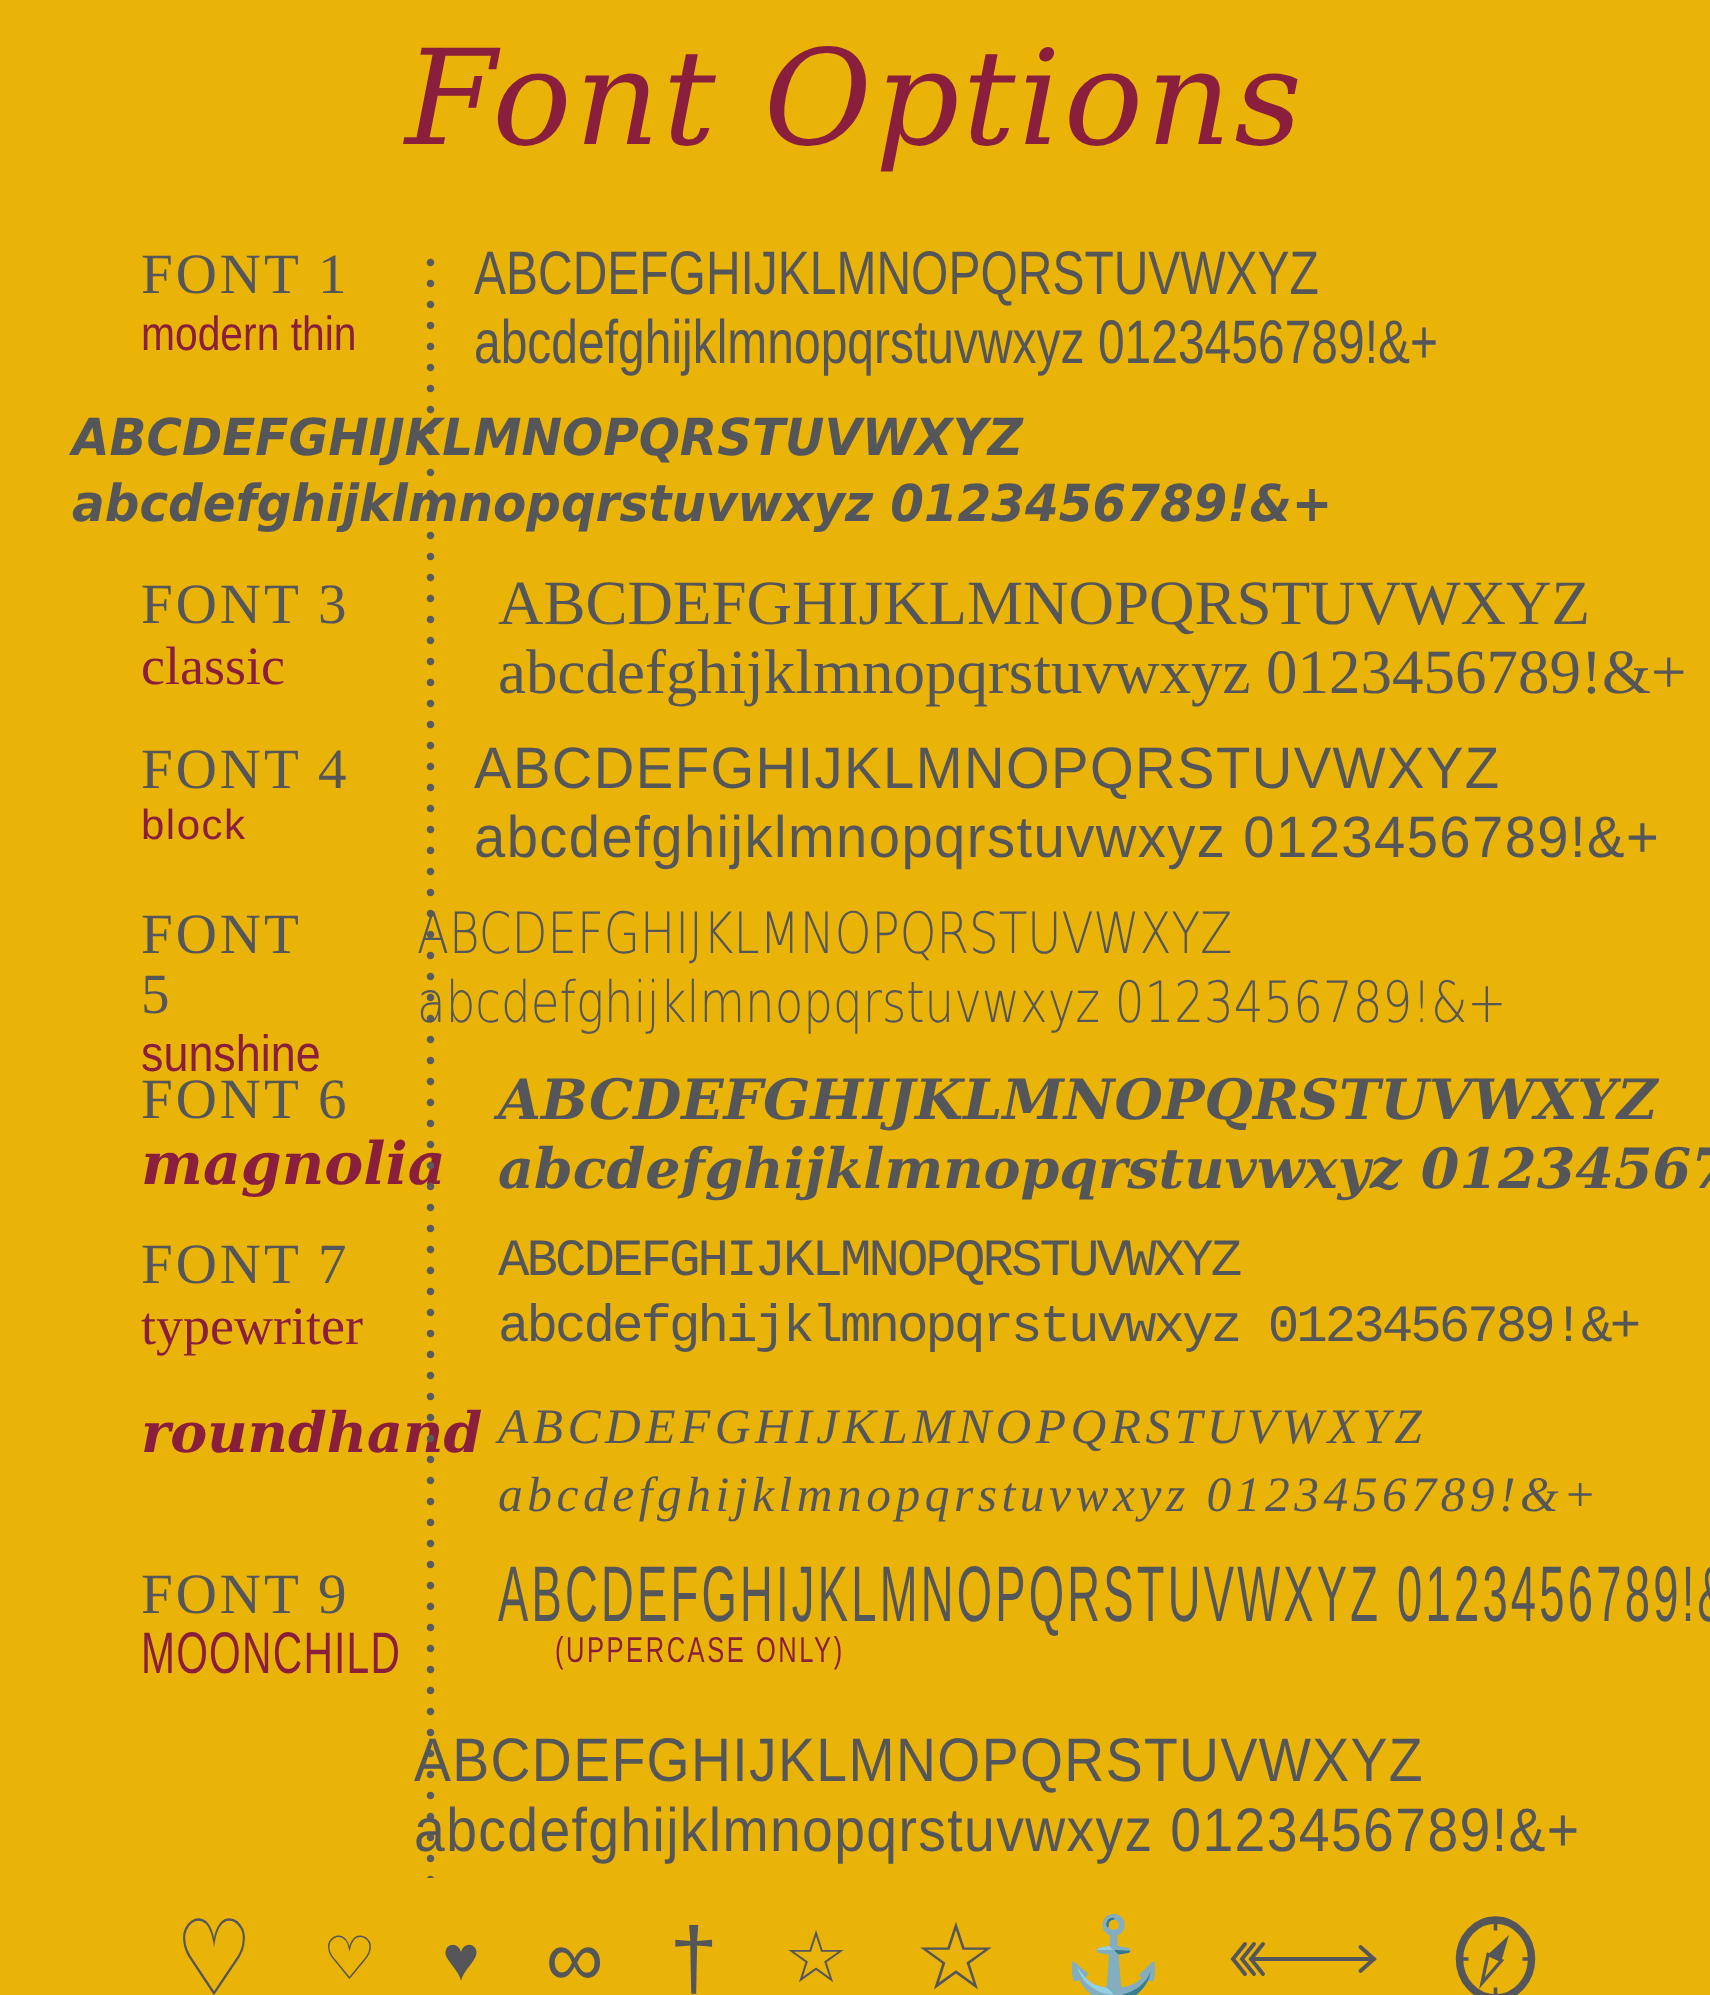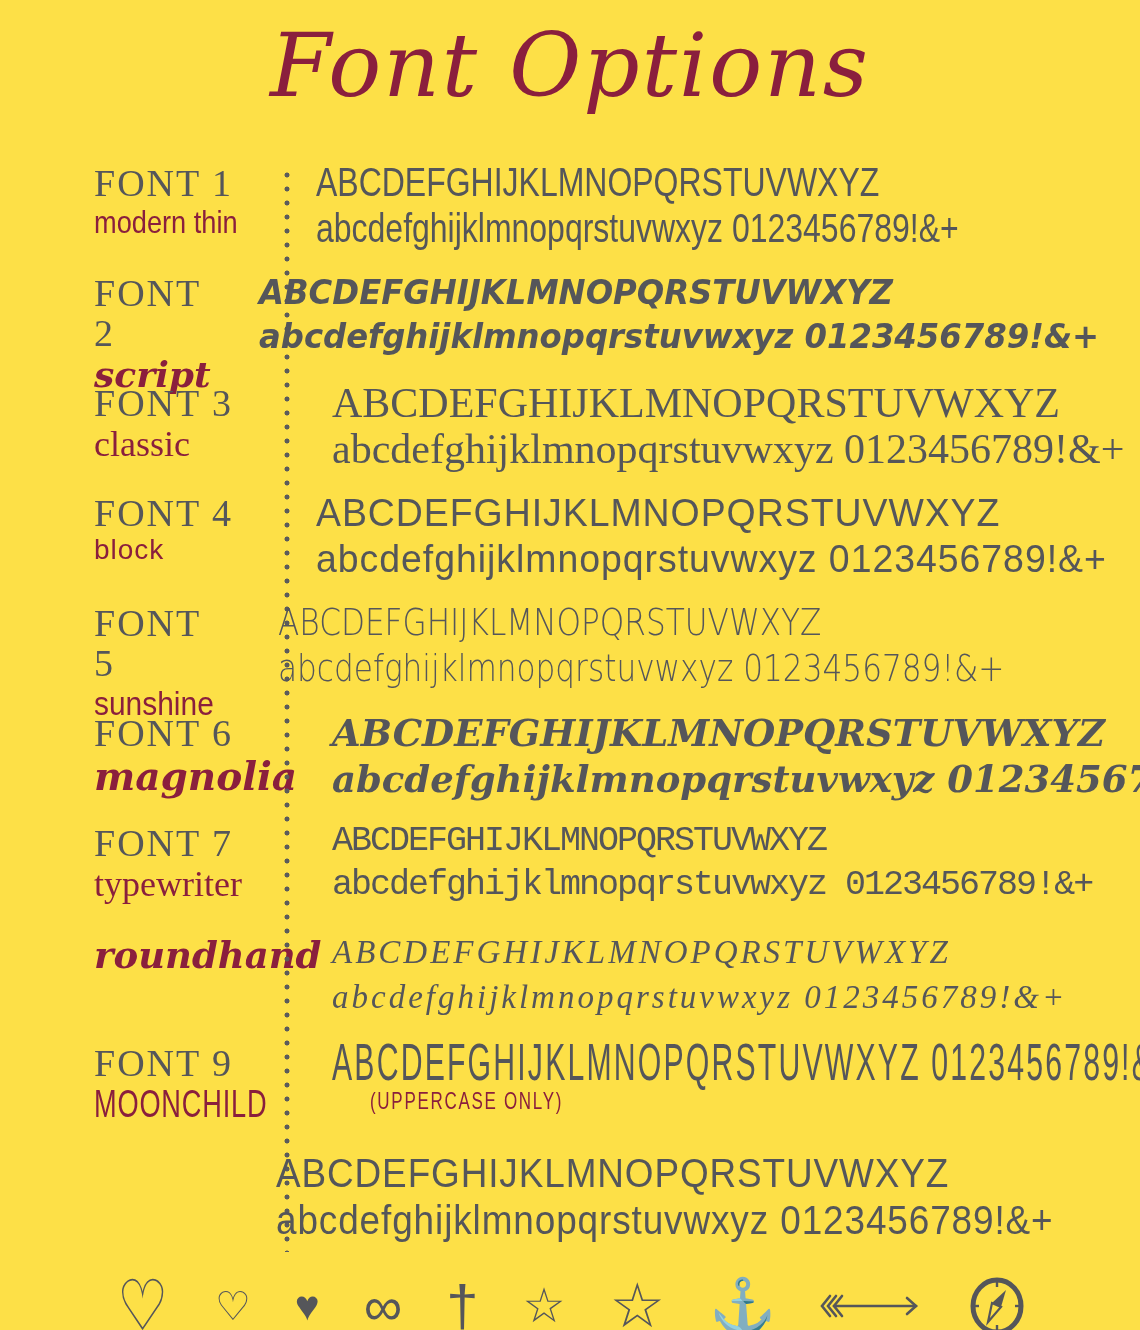--- a/index.html
+++ b/index.html
@@ -1,17 +1,17 @@
 <!DOCTYPE html>
 <html><head>
 <meta charset="utf-8">
 <style>
   html,body{margin:0;padding:0;background:#ffffff;}
   body{width:1140px;height:1330px;overflow:hidden;font-family:"Liberation Sans",sans-serif;}
-  .page{position:relative;width:1140px;height:1330px;background:#fde047;}
+  .page{position:relative;width:1140px;height:1330px;background:#eab308;}
 
   
   .title{
     text-align:center;
     font-family:"DejaVu Serif",serif;
     font-style:italic;
     font-size:88px;
     line-height:1.0;
     padding-top:22px;
     height:128px;
@@ -103,24 +103,20 @@
         <div class="fid">FONT 1</div>
         <div class="fname n1">modern thin</div>
       </div>
       <div class="sample">
         <span class="line f1">ABCDEFGHIJKLMNOPQRSTUVWXYZ</span>
         <span class="line f1">abcdefghijklmnopqrstuvwxyz 0123456789!&amp;+</span>
       </div>
     </div>
 
     <div class="row">
-      <div class="label">
-        <div class="fid">FONT 2</div>
-        <div class="fname n2">script</div>
-      </div>
       <div class="sample">
         <span class="line f2">ABCDEFGHIJKLMNOPQRSTUVWXYZ</span>
         <span class="line f2">abcdefghijklmnopqrstuvwxyz 0123456789!&amp;+</span>
       </div>
     </div>
 
     <div class="row">
       <div class="label">
         <div class="fid">FONT 3</div>
         <div class="fname n3">classic</div>

